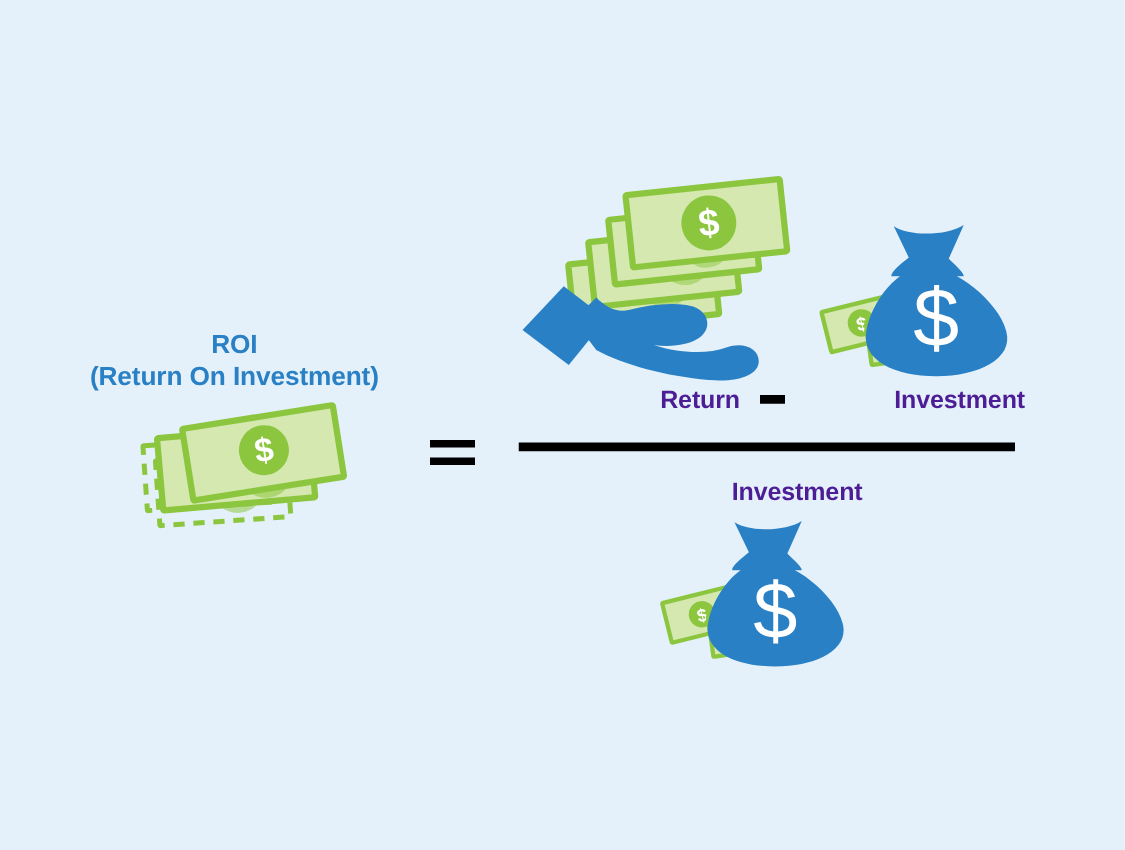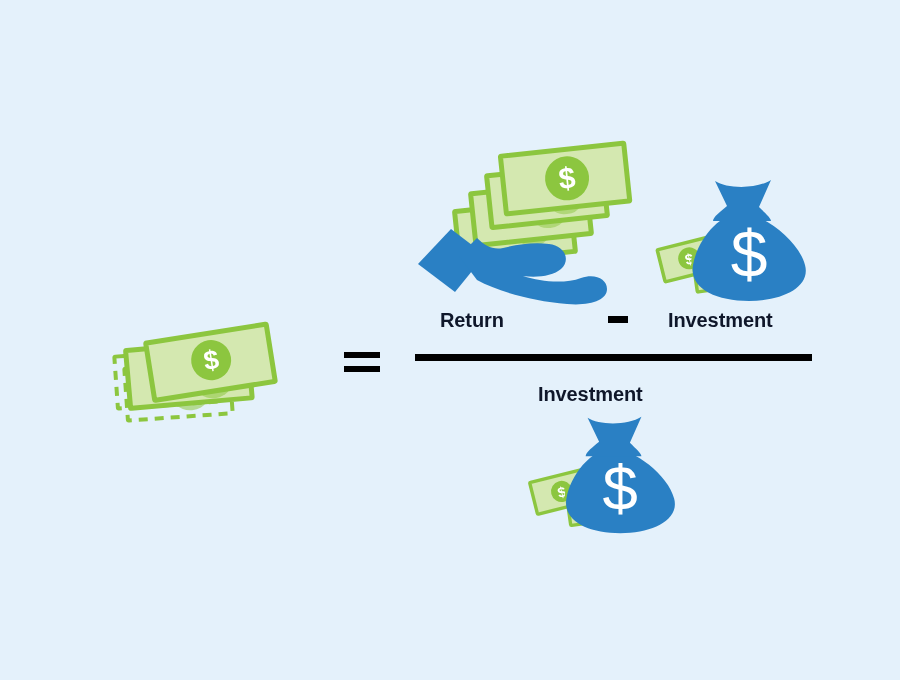--- a/index.html
+++ b/index.html
@@ -70,25 +70,25 @@
   #numerator-row {
     left: 410px;
     top: 140px;
     width: 420px;
     height: 200px;
   }
   #hand-money { left: 5px;   top: 0px;  width: 220px; height: 165px; }
   #bag-top    { left: 243px; top: 35px; width: 180px; height: 130px; }
 
   .term-label {
-    color: #0f172a;
+    color: #4c1d95;
     font-size: 20px;
     font-weight: bold;
     letter-spacing: -0.1px;
-    text-align: left;
+    text-align: right;
   }
   #label-return     { left: 440px; top: 309px; width: 152px; }
   #label-investment-num { left: 668px; top: 309px; width: 152px; }
   #minus-sign {
     left: 608px;
     top: 316px;
     width: 20px;
     height: 7px;
     background: #000000;
   }
@@ -96,20 +96,24 @@
 
   #bag-bottom { left: 527px; top: 412px; width: 175px; height: 125px; }
 
   svg { display: block; overflow: visible; }
 </style>
 </head>
 <body>
 
 <div class="canvas">
 
+  <div class="abs" id="roi-label">
+    <span class="l1">ROI</span>
+    <span class="l2">(Return On Investment)</span>
+  </div>
 
   <div class="abs" id="roi-bills">
     <svg width="180" height="110" viewBox="0 0 180 110">
 
       <g fill="none" stroke="#8cc63f" stroke-width="4" stroke-dasharray="9 7" stroke-linecap="butt">
         <rect x="18" y="47" width="105" height="52" rx="1" transform="rotate(-4 70 73)"></rect>
         <rect x="8" y="35" width="105" height="52" rx="1" transform="rotate(-4 60 61)"></rect>
       </g>
 
       <g transform="rotate(-5 72 58)">

